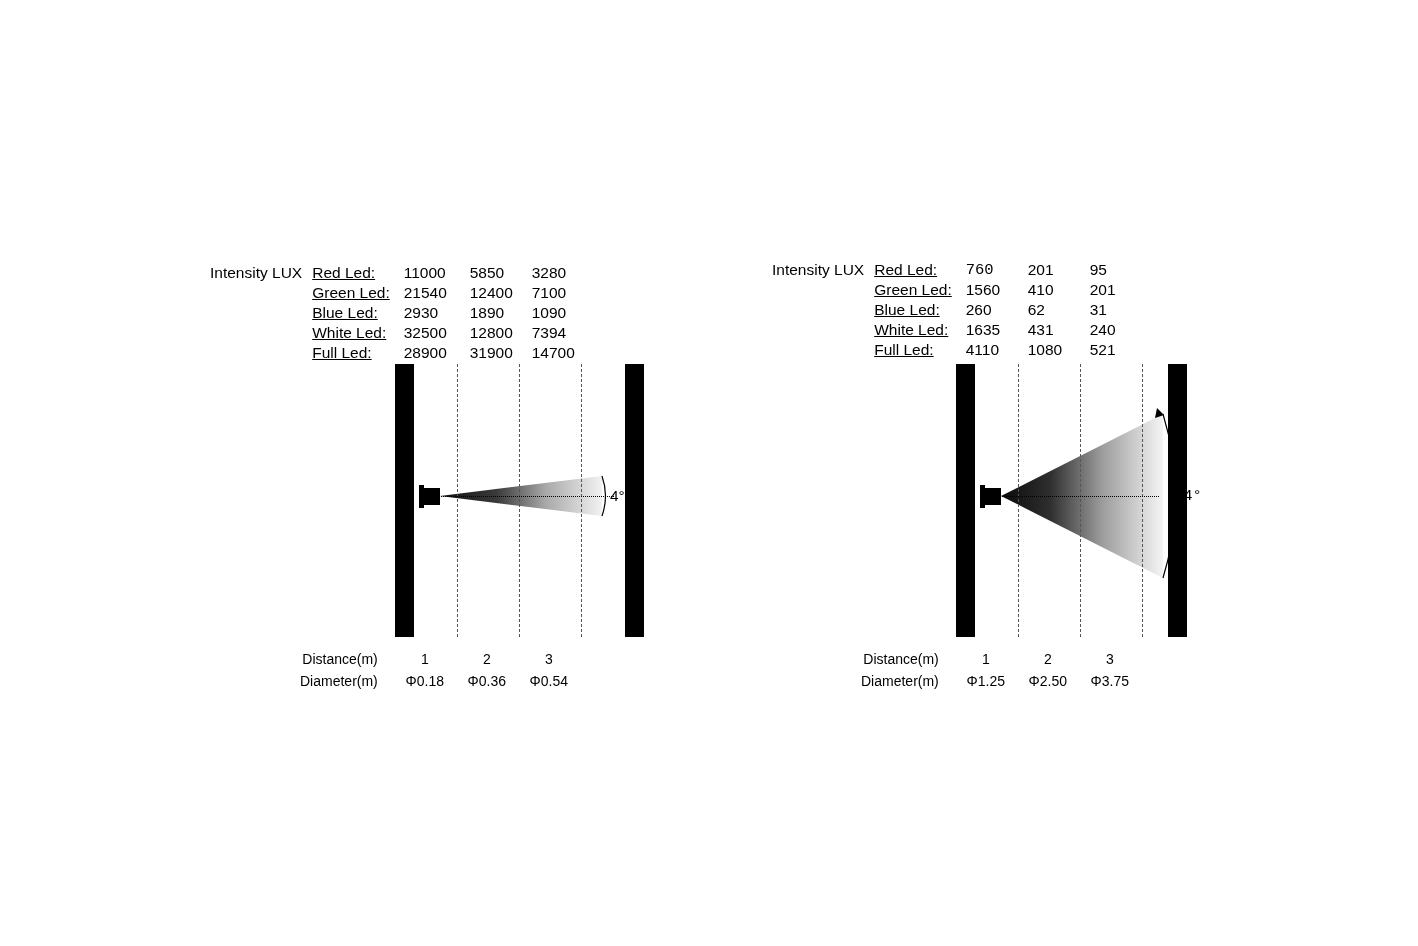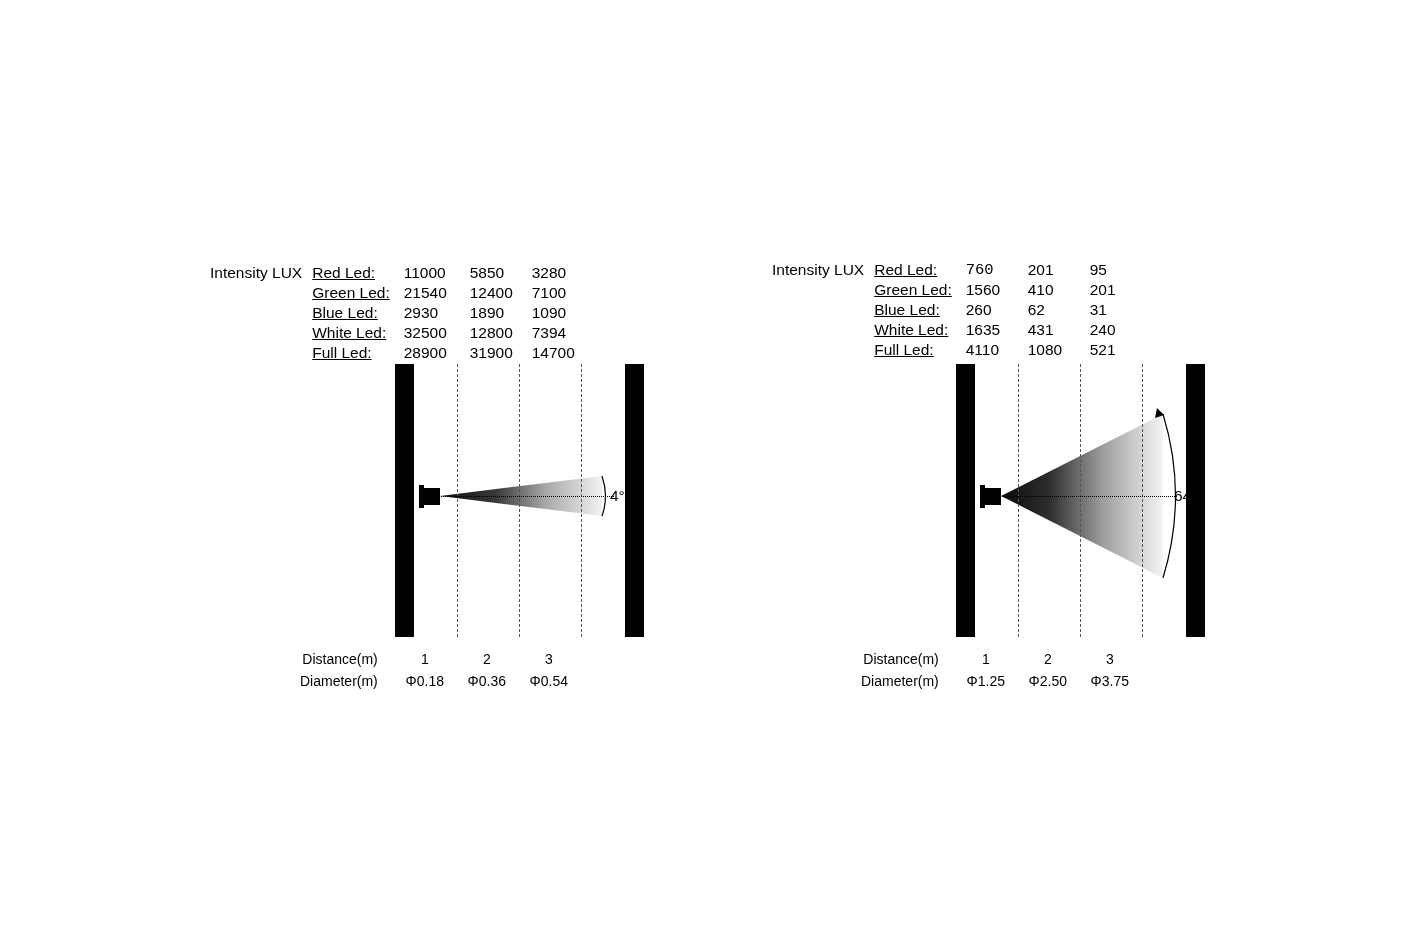--- a/index.html
+++ b/index.html
@@ -233,21 +233,21 @@
       <tr>
         <td class="row-label">Full Led:</td>
         <td class="val">4110</td>
         <td class="val">1080</td>
         <td class="val">521</td>
       </tr>
     </tbody>
       </table>
   </div>
 
-  <div class="beam-box" style="left:247px; top:361px; width:249px; height:273px;">
+  <div class="beam-box" style="left:247px; top:361px; width:231px; height:273px;font-family:Liberation Mono, monospace;">
     <div class="wall wall-left" style="width:19px;"></div>
     <div class="wall wall-right" style="width:19px;"></div>
 
     <svg style="position:absolute; left:0; top:0;" width="249" height="273" viewBox="0 0 249 273">
       <defs>
         <linearGradient id="grad-wide" x1="0" y1="0" x2="1" y2="0">
           <stop offset="0%" stop-color="#0a0a0a"></stop>
           <stop offset="30%" stop-color="#2e2e2e"></stop>
           <stop offset="62%" stop-color="#9b9b9b"></stop>
           <stop offset="100%" stop-color="#f5f5f5"></stop>

